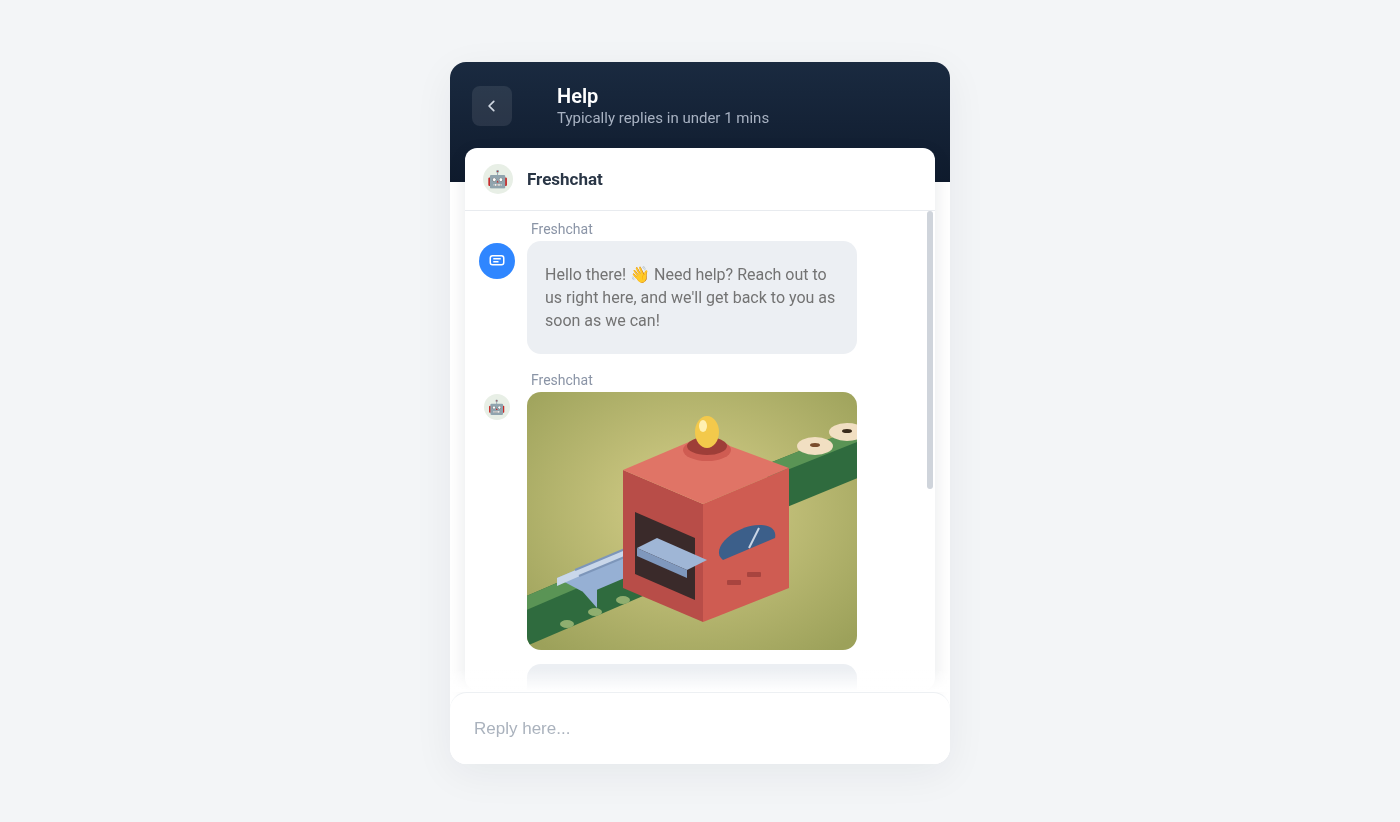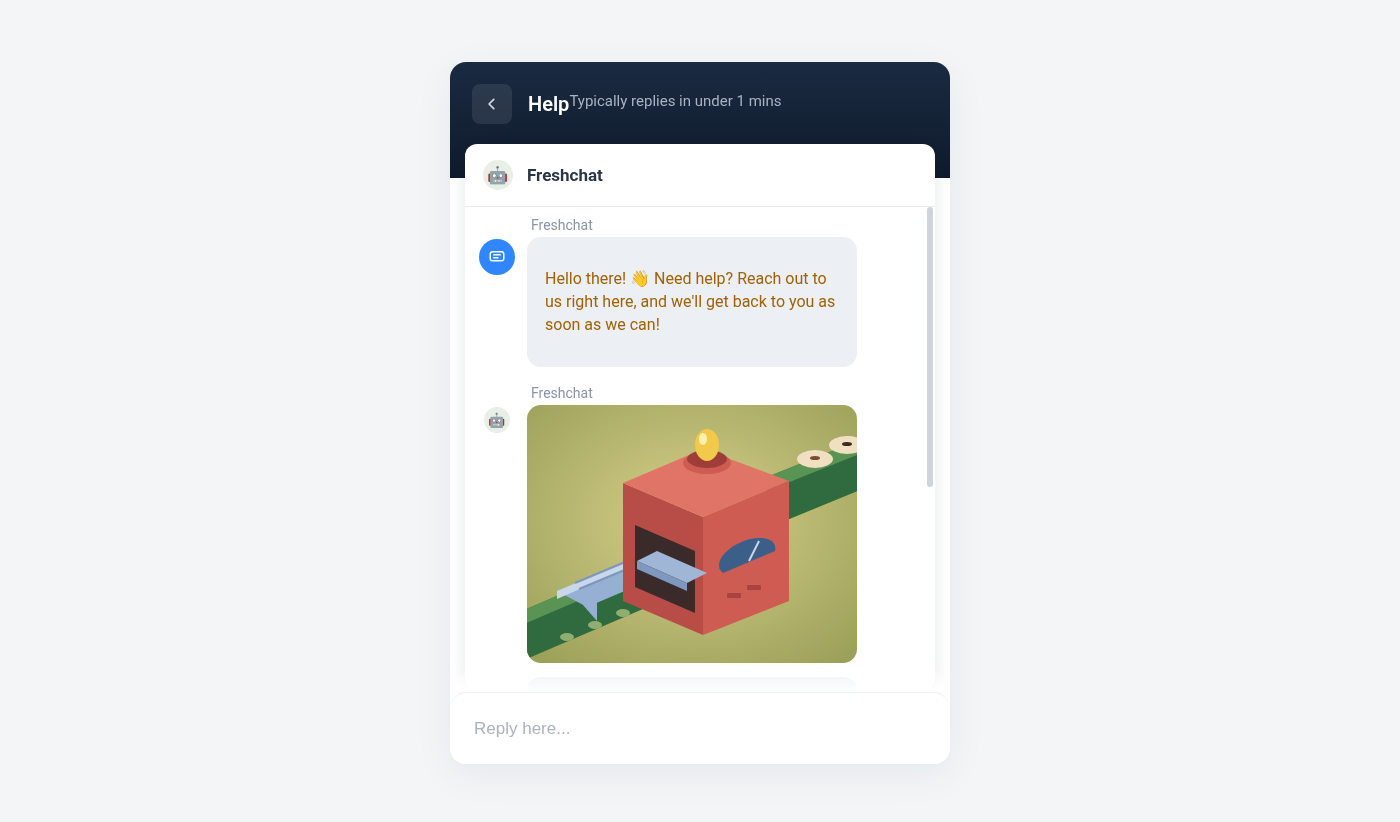--- a/index.html
+++ b/index.html
@@ -52,21 +52,21 @@
   }
   .back-btn {
     width: 40px; height: 40px;
     border-radius: 8px;
     background: rgba(255,255,255,0.09);
     display: flex; align-items: center; justify-content: center;
     cursor: pointer;
     flex-shrink: 0;
   }
   .back-btn svg { width: 14px; height: 14px; stroke: #cfd6e1; }
-  .header-texts { display: flex; flex-direction: row; line-height: 1.25; }
+  .header-texts { display: flex; flex-direction: column; line-height: 1.25; margin-left: 29px; }
   .header-title { color: var(--text-light); font-size: 20px; font-weight: 600; }
   .header-sub { color: var(--text-sub); font-size: 15px; }
 
   .body-wrap {
     position: relative;
     flex: 1 1 auto;
     background: var(--card-bg);
   }
 
   .agent-card {
@@ -139,22 +139,22 @@
 
   .msg-col { flex: 1 1 auto; min-width: 0; }
   .msg-sender {
     color: var(--text-muted);
     font-size: 14px;
     margin: 0 0 4px 4px;
   }
   .bubble {
     background: var(--bubble-bg);
     border-radius: 14px;
-    padding: 30px 18px;
-    color: #a16207;
+    padding: 22px 18px;
+    color: #737373;
     font-size: 16px;
     line-height: 1.45;
     max-width: 330px;
   }
 
   .illustration {
     width: 330px;
     height: 258px;
     border-radius: 14px;
     overflow: hidden;

